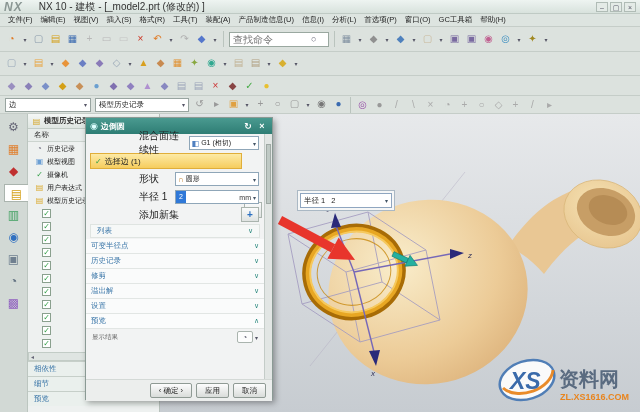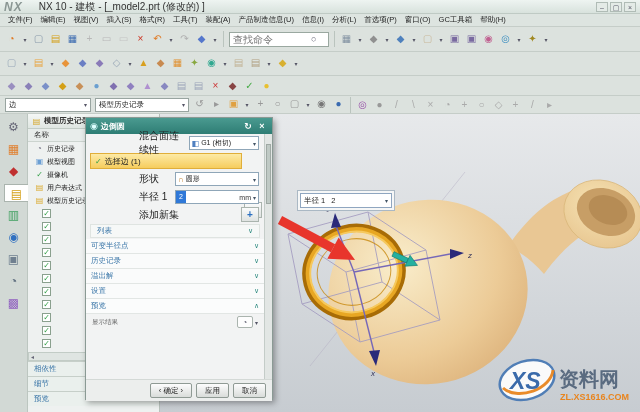--- a/index.html
+++ b/index.html
@@ -356,20 +356,24 @@
     <div id="collapsed-sections">
         <div class="sec-row">
           <span>可变半径点</span>
           <span class="sec-caret">∨</span>
         </div>
         <div class="sec-row">
           <span>历史记录</span>
           <span class="sec-caret">∨</span>
         </div>
         <div class="sec-row">
+          <span>修剪</span>
+          <span class="sec-caret">∨</span>
+        </div>
+        <div class="sec-row">
           <span>溢出解</span>
           <span class="sec-caret">∨</span>
         </div>
         <div class="sec-row">
           <span>设置</span>
           <span class="sec-caret">∨</span>
         </div>
       </div>
     <div class="sec-row" style="background:#fbfcfc">
       <span>预览</span>

